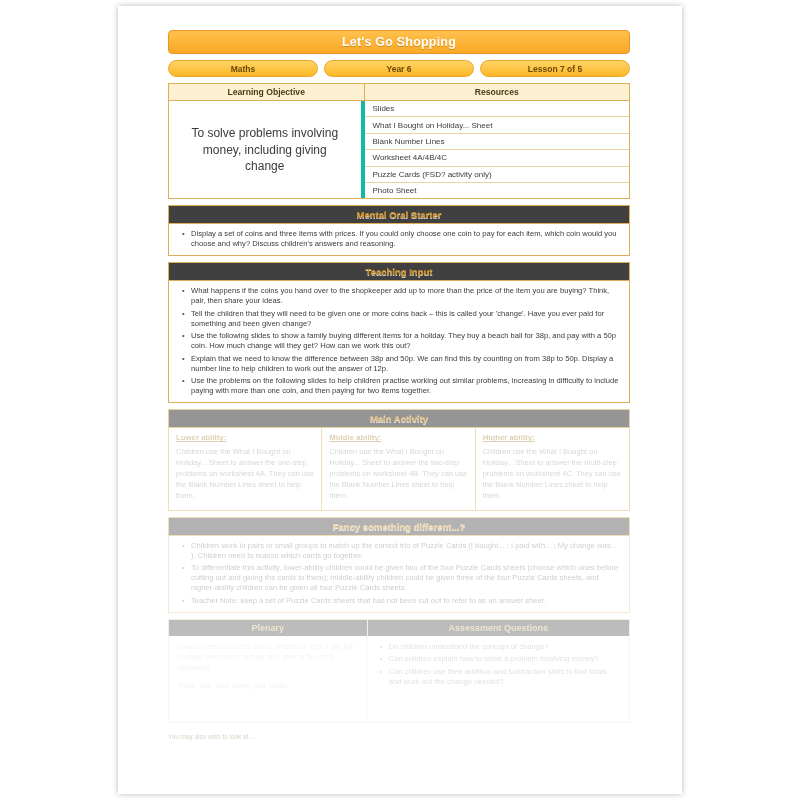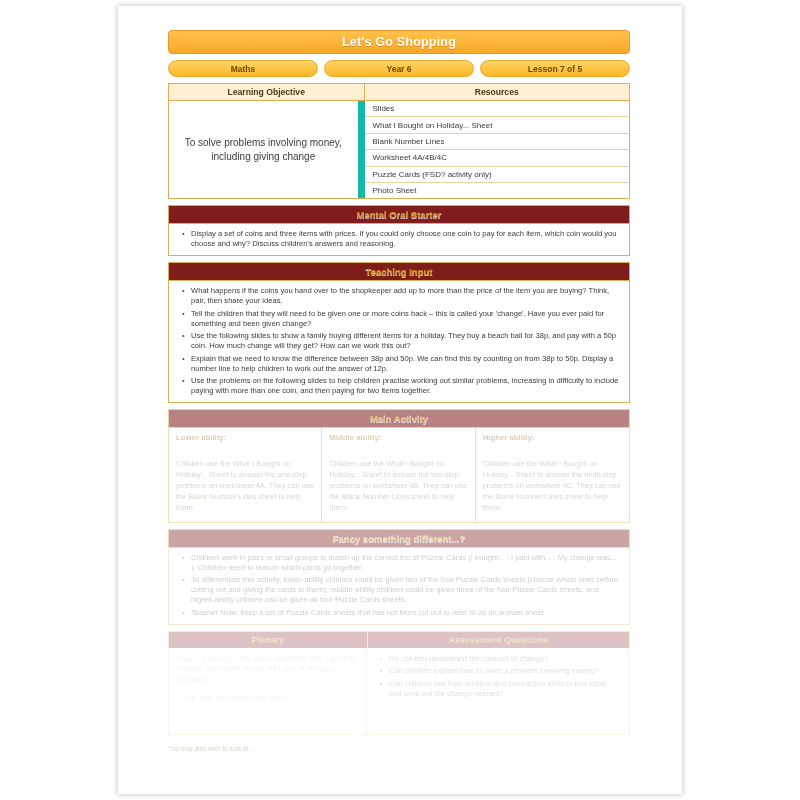--- a/index.html
+++ b/index.html
@@ -89,47 +89,47 @@
     box-sizing: border-box;
   }
   .lo-cell {
     width: 42.5%;
     border-right: 1px solid #dcae58;
   }
   .res-cell { width: 57.5%; }
   .body-row { display: flex; }
   .lo-body {
     width: 42.5%;
-    border-right: 7px solid #14b8a6;
+    border-right: 4px solid #14b8a6;
     display: flex;
     align-items: center;
     justify-content: center;
     text-align: center;
-    font-size: 10px;
+    font-size: 12px;
     color: #3b3b3b;
     padding: 6px 14px;
     box-sizing: border-box;
     line-height: 1.35;
   }
   .res-body {
     width: 57.5%;
     box-sizing: border-box;
   }
   .res-item {
     font-size: 8px;
     color: #3b3b3b;
     padding: 3.2px 8px;
     border-bottom: 1px solid #e9d3a3;
     box-sizing: border-box;
   }
   .res-item:last-child { border-bottom: none; }
 
   
   .band {
-    background: #7f1d1d;
+    background: #404040;
     border: 1px solid #dcae58;
     border-top: none;
     text-align: center;
     font-size: 9.5px;
     font-weight: bold;
     color: #c98a1b;
     padding: 3px 0;
     box-sizing: border-box;
     text-shadow: 0 1px 0 rgba(255,255,255,.8);
   }
@@ -174,21 +174,22 @@
     width: 33.3333%;
     border-right: 1px solid #dcae58;
     padding: 5px 7px 8px 7px;
     box-sizing: border-box;
   }
   .col:last-child { border-right: none; }
   .col-title {
     font-size: 7.8px;
     font-weight: bold;
     color: #b08a3e;
-    margin-bottom: 17px;
+    text-decoration: underline;
+    margin-bottom: 5px;
   }
   .col-text {
     font-size: 7.5px;
     line-height: 1.45;
     color: #9a9a8e;
   }
   
   .fade1 { opacity: .55; }
   .fade2 { opacity: .40; }
   .fade3 { opacity: .26; }
@@ -209,21 +210,21 @@
     min-height: 86px;
   }
   .assess-col {
     width: 57%;
     padding: 6px 8px;
     box-sizing: border-box;
     min-height: 86px;
   }
   .plen-hdr-row { display: flex; }
   .plen-hdr {
-    background: #7f1d1d;
+    background: #000000;
     border: 1px solid #e2c58c;
     border-bottom: none;
     text-align: center;
     font-size: 9px;
     font-weight: bold;
     color: #c9a24a;
     padding: 3px 0;
     box-sizing: border-box;
   }
   .ph1 { width: 43%; border-right: none; }

